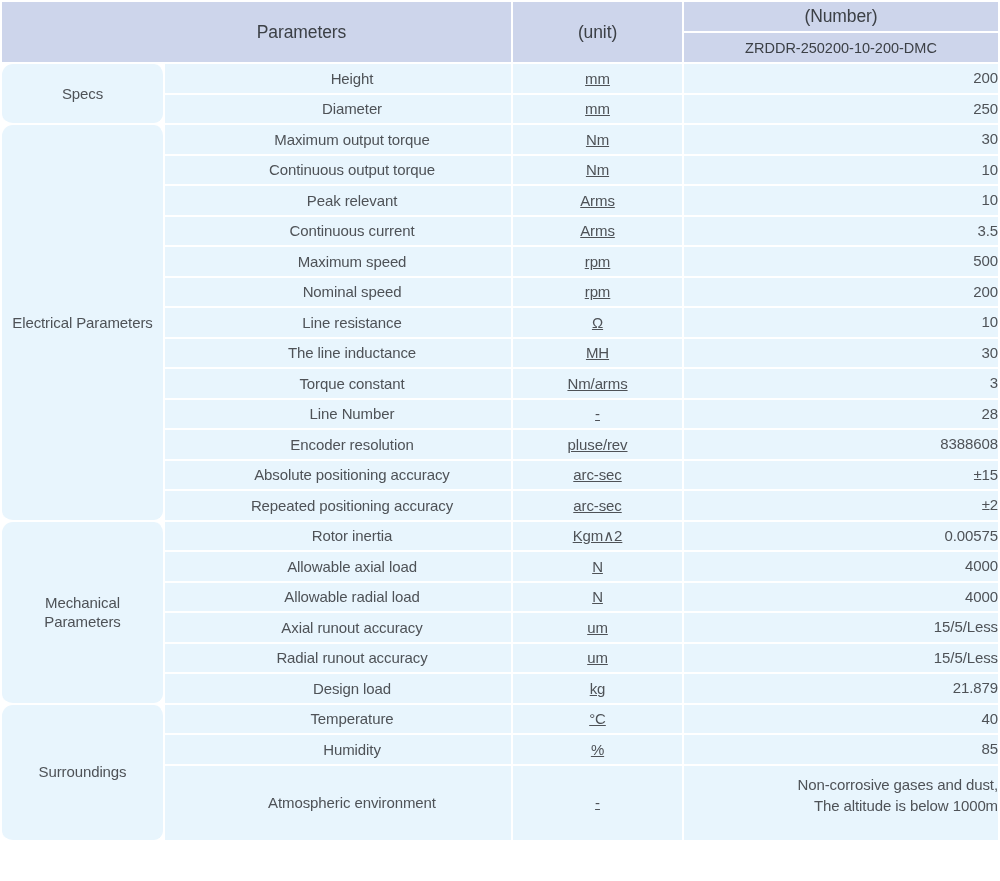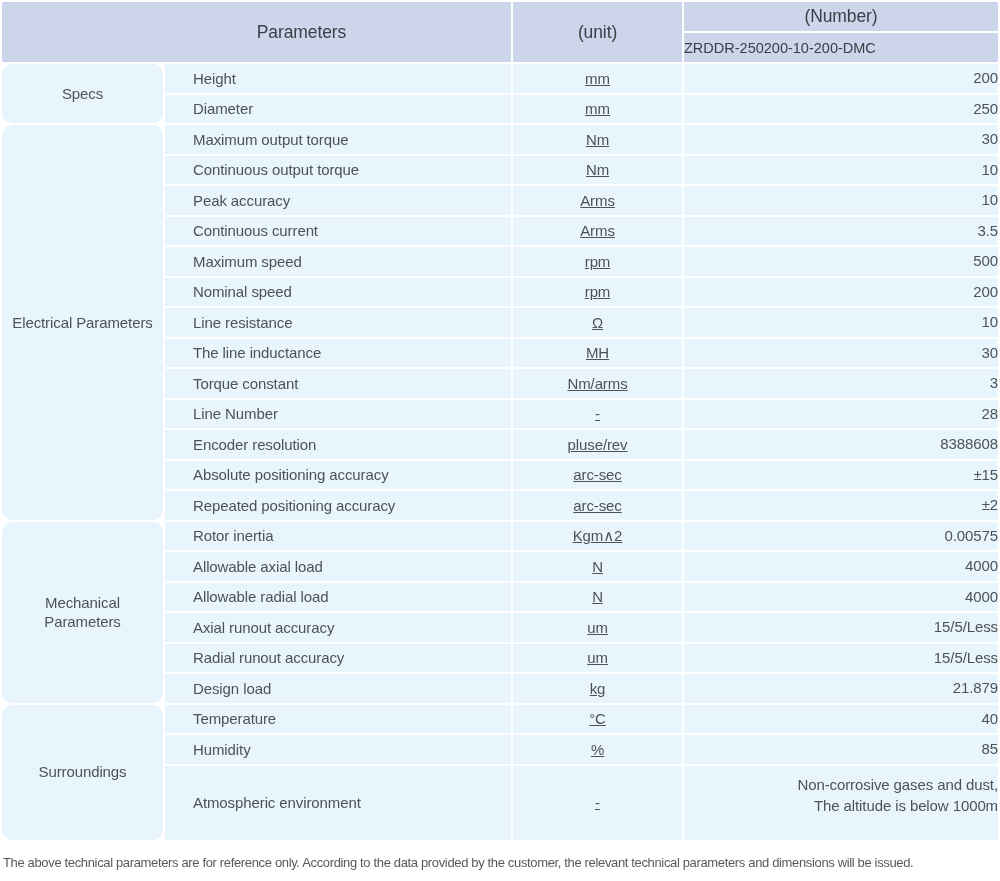--- a/index.html
+++ b/index.html
@@ -35,25 +35,25 @@
   thead th{
     background:var(--header-bg);color:var(--header-text);
     font-size:17.5px;
   }
   thead tr{height:31px;margin-left:41px;}
   tbody tr{height:30.5px;}
   tbody tr.tall{height:76px;}
   .th-params{border-right:2px solid var(--grid);border-bottom:2px solid var(--grid);text-align:center;padding-left:90px;}
   .th-unit{border-right:2px solid var(--grid);border-bottom:2px solid var(--grid);text-align:center;}
   .th-model{border-bottom:2px solid var(--grid);text-align:center;}
-  .th-model-number{border-bottom:2px solid var(--grid);text-align:left;font-size:14.5px;letter-spacing:0;}
+  .th-model-number{border-bottom:2px solid var(--grid);text-align:center;font-size:14.5px;letter-spacing:0;}
   tbody td{border-bottom:2px solid var(--grid);}
   td.cat,td.pname,td.unit{border-right:2px solid var(--grid);}
   td.cat{text-align:center;line-height:1.3;padding:0 9px;border-radius:11px;}
-  td.pname{text-align:left;padding-left:28px;}
+  td.pname{text-align:center;padding-left:28px;}
   td.unit{text-align:center;text-decoration:underline;}
   td.val{text-align:right;white-space:pre-line;line-height:1.35;}
   tr.tall td.val{vertical-align:middle;padding-bottom:14px;margin-top:34px;}
   .footer{
     margin:13px 0 0 1px;
     font-size:13px;letter-spacing:-0.35px;white-space:nowrap;
     color:var(--footer-text);
   }
 </style>
 </head>
@@ -94,21 +94,21 @@
           <td class="pname">Maximum output torque</td>
           <td class="unit">Nm</td>
           <td class="val">30</td>
         </tr>
         <tr>
           <td class="pname">Continuous output torque</td>
           <td class="unit">Nm</td>
           <td class="val">10</td>
         </tr>
         <tr>
-          <td class="pname">Peak accuracy</td>
+          <td class="pname">Peak relevant</td>
           <td class="unit">Arms</td>
           <td class="val">10</td>
         </tr>
         <tr>
           <td class="pname">Continuous current</td>
           <td class="unit">Arms</td>
           <td class="val">3.5</td>
         </tr>
         <tr>
           <td class="pname">Maximum speed</td>
@@ -198,14 +198,13 @@
           <td class="val">85</td>
         </tr>
         <tr class="tall">
           <td class="pname">Atmospheric environment</td>
           <td class="unit">-</td>
           <td class="val">Non-corrosive gases and dust,
 The altitude is below 1000m</td>
         </tr>
       </tbody>
   </table>
-  <p class="footer">The above technical parameters are for reference only. According to the data provided by the customer, the relevant technical parameters and dimensions will be issued.</p>
 </div>
 
 </body></html>

